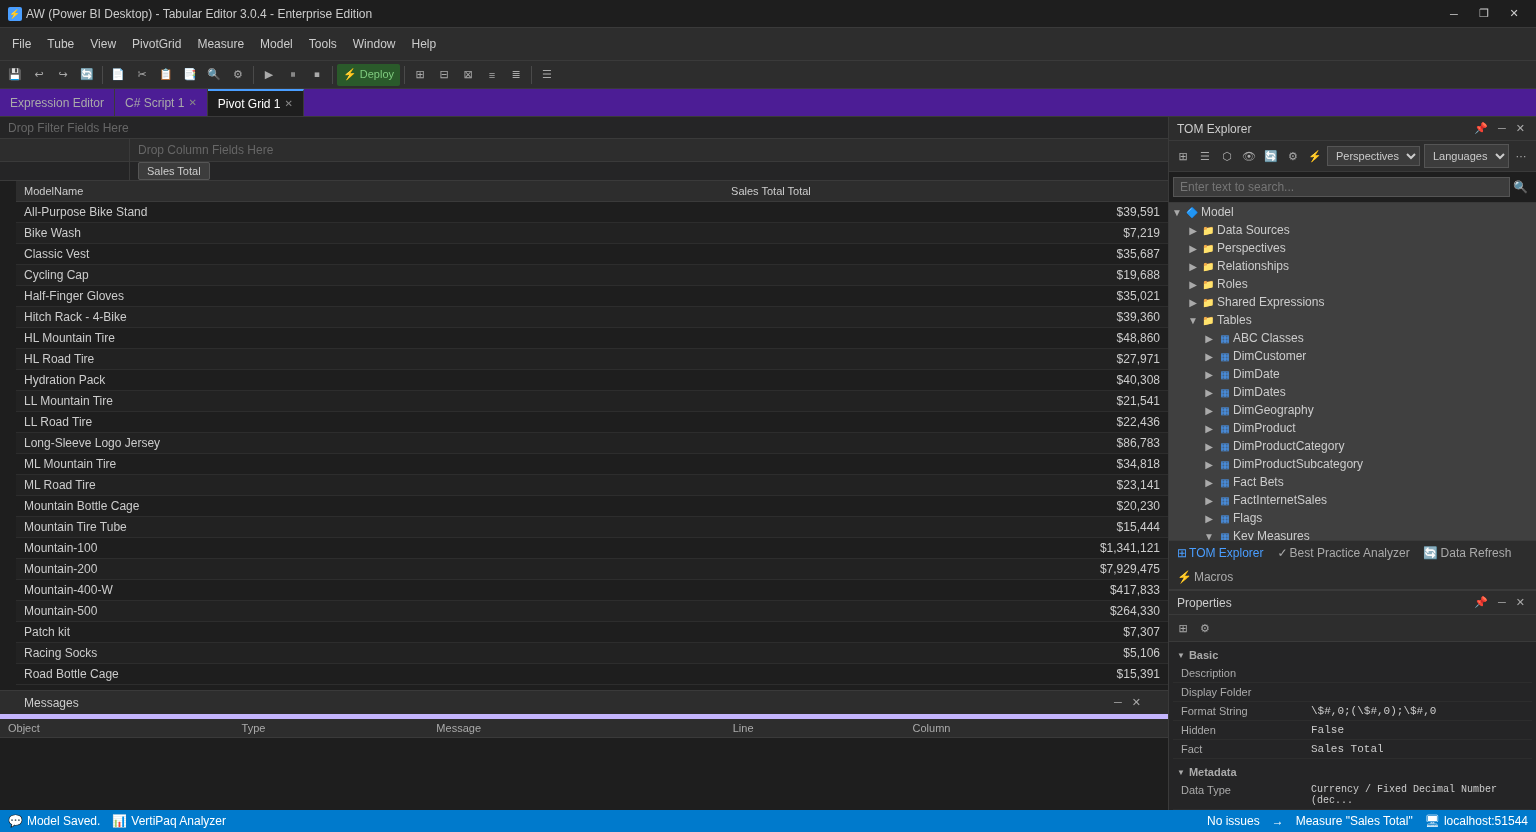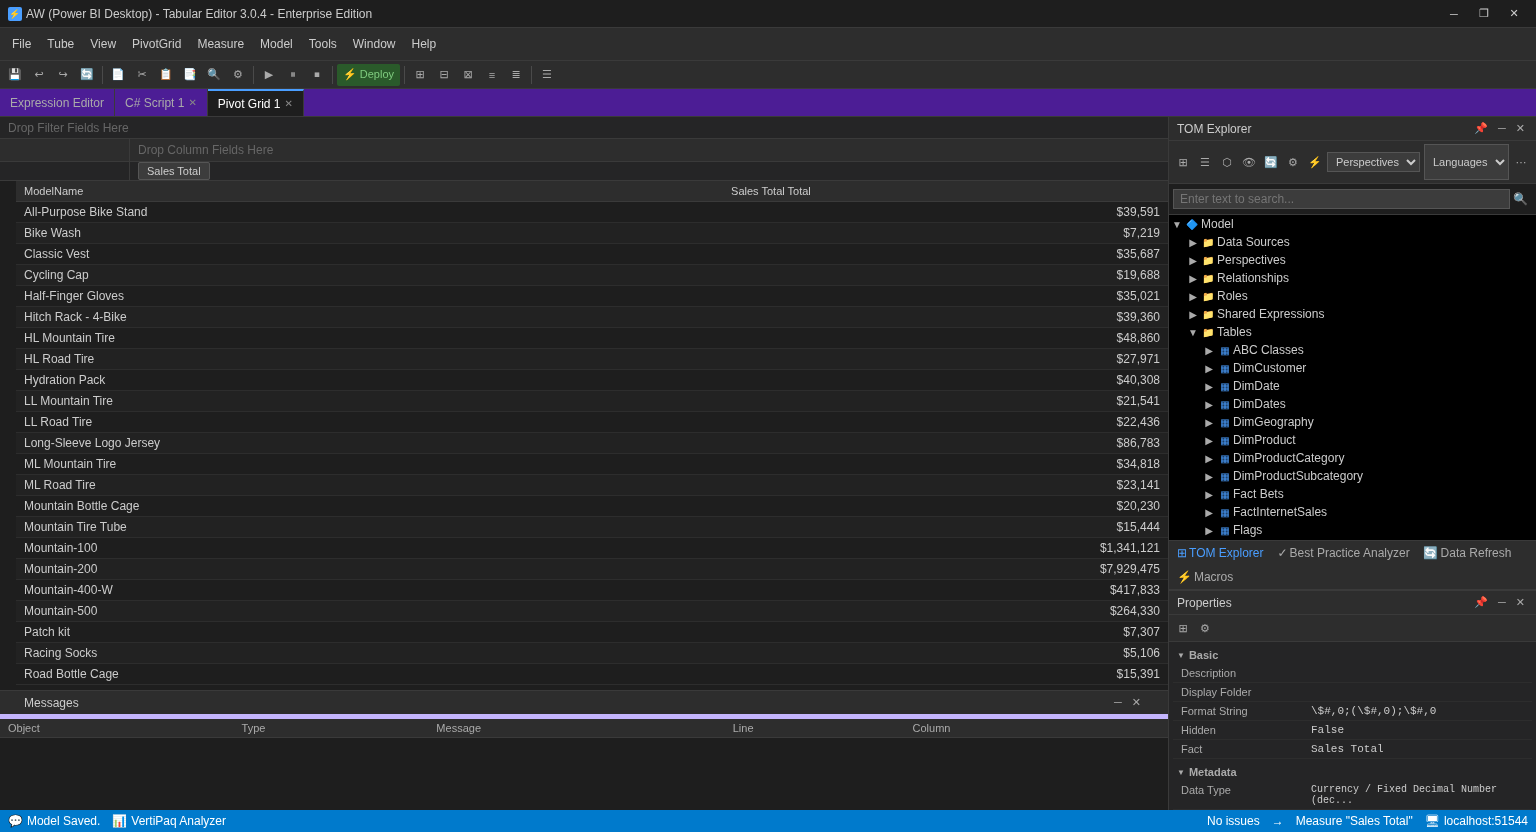--- a/index.html
+++ b/index.html
@@ -42,31 +42,31 @@
     .sales-total-pill { background: #3c3c3c; border: 1px solid #555; padding: 2px 8px; margin: 3px 4px; font-size: 11px; border-radius: 2px; }
     
     .table-container { flex: 1; overflow-y: auto; overflow-x: hidden; margin-left: 16px; }
     .data-table { width: 100%; border-collapse: collapse; }
     .data-table th { background: #2d2d2d; padding: 4px 8px; text-align: left; font-weight: 500; color: #cccccc; border-bottom: 1px solid #3a3a3a; font-size: 11px; position: sticky; top: 0; z-index: 1; }
     .data-table td { padding: 3px 8px; border-bottom: 1px solid #2d2d2d; font-size: 12px; color: #cccccc; }
     .data-table td:last-child { text-align: right; }
     .data-table tr:nth-child(even) td { background: #222222; }
     
     
-    .tom-panel { width: 368px; display: flex; flex-direction: column; background: #000000; border-left: 1px solid #3a3a3a; }
+    .tom-panel { width: 368px; display: flex; flex-direction: column; background: #404040; border-left: 1px solid #3a3a3a; }
     .tom-header { background: #2d2d2d; padding: 4px 8px; display: flex; align-items: center; justify-content: space-between; border-bottom: 1px solid #3a3a3a; }
     .tom-title { font-size: 12px; color: #cccccc; font-weight: 500; }
     .tom-header-controls { display: flex; gap: 4px; }
     .tom-ctrl-btn { font-size: 11px; color: #aaa; cursor: pointer; padding: 1px 3px; }
     
     
     .tom-toolbar { background: #2d2d2d; padding: 3px 4px; display: flex; align-items: center; gap: 2px; border-bottom: 1px solid #3a3a3a; flex-wrap: wrap; }
     .tom-toolbar-btn { width: 20px; height: 20px; display: flex; align-items: center; justify-content: center; cursor: pointer; font-size: 11px; color: #aaa; border-radius: 2px; }
     .perspectives-dropdown { background: #3c3c3c; border: 1px solid #555; color: #ccc; font-size: 11px; padding: 2px 4px; height: 20px; cursor: pointer; }
-    .languages-dropdown { background: #3c3c3c; border: 1px solid #555; color: #ccc; font-size: 11px; padding: 2px 4px; height: 36px; cursor: pointer; margin-left: 2px; }
+    .languages-dropdown { background: #3c3c3c; border: 1px solid #555; color: #ccc; font-size: 11px; padding: 2px 4px; height: 24px; cursor: pointer; margin-left: 2px; }
     
     
     .tom-search { padding: 4px; border-bottom: 1px solid #3a3a3a; display: flex; align-items: center; background: #1e1e1e; }
     .tom-search input { flex: 1; background: #3c3c3c; border: 1px solid #555; color: #ccc; padding: 2px 6px; font-size: 12px; }
     .search-btn { width: 22px; height: 22px; display: flex; align-items: center; justify-content: center; cursor: pointer; color: #aaa; }
     
     
     .tom-tree { flex: 1; overflow-y: auto; font-size: 12px; }
     .tree-item { display: flex; align-items: center; padding: 2px 0; cursor: pointer; white-space: nowrap; }
     .tree-expand { width: 16px; display: flex; align-items: center; justify-content: center; color: #aaa; font-size: 10px; flex-shrink: 0; }

